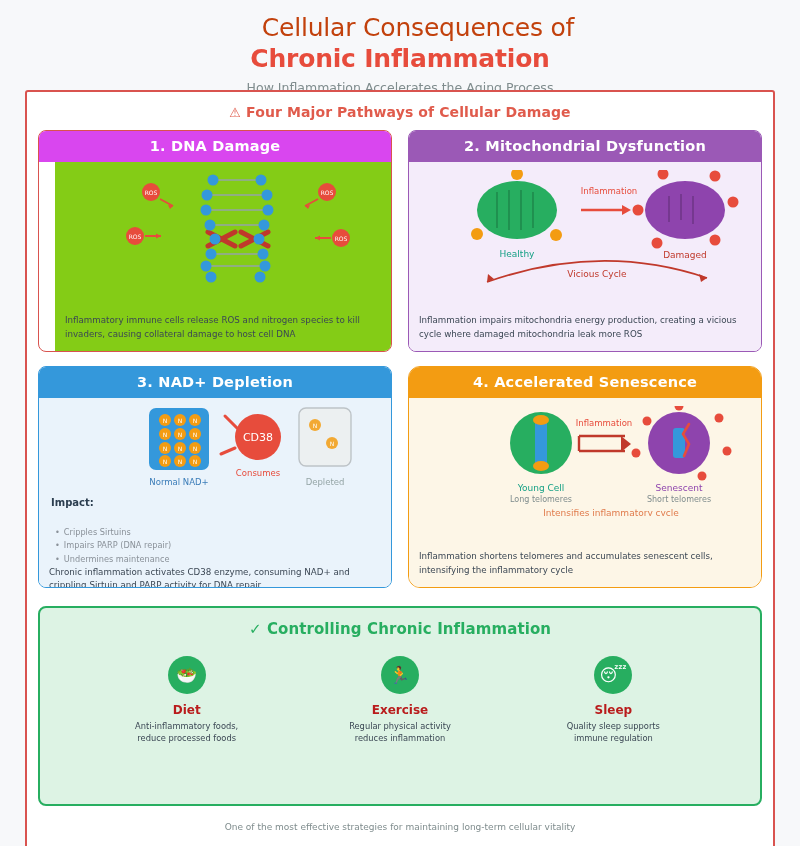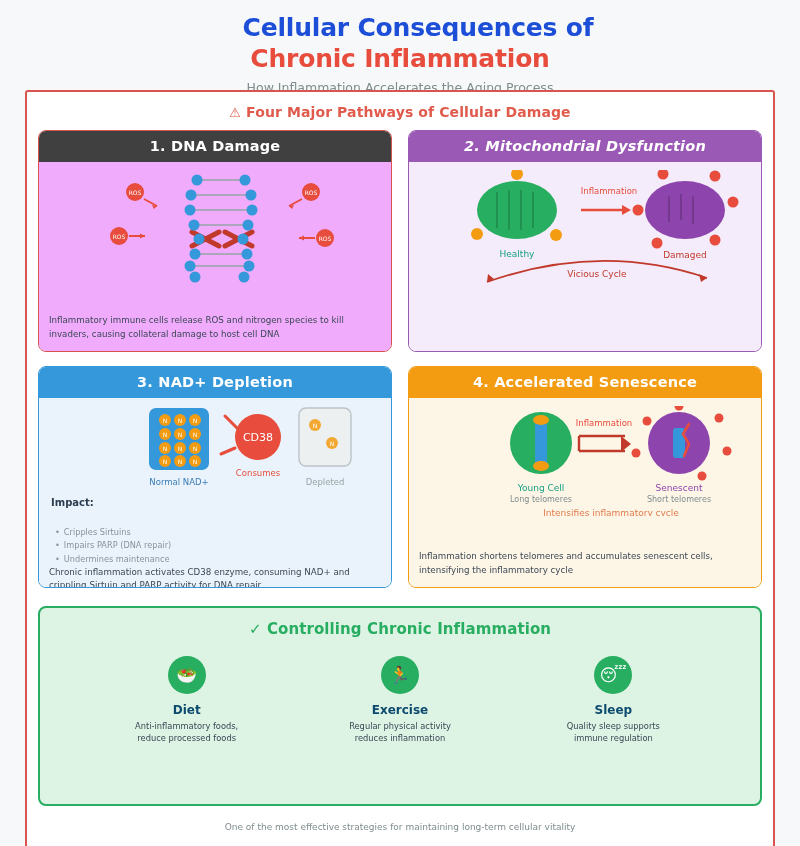--- a/index.html
+++ b/index.html
@@ -6,21 +6,21 @@
   html, body {
     width: 800px; height: 846px;
     background: #f7f8fa;
     font-family: "DejaVu Sans", "Liberation Sans", sans-serif;
     overflow: hidden;
   }
 
   
   .title-block { padding-top: 12px; text-align: center; }
   .title-line1 {
-    font-size: 25px; font-weight: bold; color: #1d4ed8;
+    font-size: 25px; font-weight: normal; color: #c2410c;
     letter-spacing: -0.2px; line-height: 1.25; margin-left: 36px;
   }
   .title-line2 {
     font-size: 25px; font-weight: bold; color: #e74c3c;
     letter-spacing: -0.2px; line-height: 1.25;
   }
   .subtitle {
     font-size: 12.5px; color: #7f8c8d; margin-top: 5px; line-height: 1.3;
   }
 
@@ -73,32 +73,32 @@
   .card-art { flex: 0 0 auto; }
   .card-desc {
     font-size: 8.7px;
     line-height: 1.55;
     color: #3b4754;
     margin-top: auto;
   }
 
   
   .c-red    { border-color: #d9534f; }
-  .c-red    .card-header { background: #404040; }
-  .c-red    .card-body   { background: #f0abfc; }
+  .c-red    .card-header { background: #d946ef; }
+  .c-red    .card-body   { background: #84cc16; margin-left: 16px; }
 
   .c-purple { border-color: #9b59b6; }
-  .c-purple .card-header { background: #9b59b6; font-style: italic; }
+  .c-purple .card-header { background: #9b59b6; }
   .c-purple .card-body   { background: #f4ecfa; }
 
   .c-blue   { border-color: #3498db; }
   .c-blue   .card-header { background: #3498db; }
   .c-blue   .card-body   { background: #eaf3fb; }
 
-  .c-orange { border-color: #f39c12; }
+  .c-orange { border-color: #f39c12; border-radius: 12px; }
   .c-orange .card-header { background: #f39c12; }
   .c-orange .card-body   { background: #fdf6e7; }
 
   
   .impact-title {
     font-size: 10px; font-weight: bold; color: #2c3e50;
     margin: 2px 0 18px 2px;
   }
   .impact-list { list-style: none; margin-left: 6px; }
   .impact-list li {
@@ -127,21 +127,21 @@
   }
   .solution { width: 200px; text-align: center; }
   .sol-circle {
     width: 38px; height: 38px; border-radius: 50%;
     background: #27ae60; margin: 0 auto;
     display: flex; align-items: center; justify-content: center;
     color: #ffffff; font-size: 17px; line-height: 1;
   }
   .sol-name {
     margin-top: 9px;
-    font-size: 12px; font-weight: bold; color: #0c4a6e;
+    font-size: 12px; font-weight: bold; color: #b91c1c;
   }
   .sol-desc {
     margin-top: 3px;
     font-size: 8.3px; color: #3b4754; line-height: 1.5;
   }
 
   .footnote {
     text-align: center;
     margin-top: 16px;
     font-size: 9px; color: #7f8c8d;
@@ -271,20 +271,21 @@
 
             <text x="98" y="87" font-size="9" fill="#16a085" text-anchor="middle" font-family="DejaVu Sans, sans-serif">Healthy</text>
             <text x="266" y="88" font-size="9" fill="#c0392b" text-anchor="middle" font-family="DejaVu Sans, sans-serif">Damaged</text>
 
             <path d="M68 112 Q182 72 288 108" fill="none" stroke="#c0392b" stroke-width="1.8"></path>
             <path d="M288 108 l-8 -4 l2 8 z" fill="#c0392b"></path>
             <path d="M68 112 l1 -8 l6 5 z" fill="#c0392b"></path>
             <text x="178" y="107" font-size="9" fill="#c0392b" text-anchor="middle" font-family="DejaVu Sans, sans-serif">Vicious Cycle</text>
           </svg>
         </div>
+        <div class="card-desc">Inflammation impairs mitochondria energy production, creating a vicious cycle where damaged mitochondria leak more ROS</div>
       </div>
     </div>
 
     <div class="card c-blue">
       <div class="card-header">3. NAD+ Depletion</div>
       <div class="card-body">
         <div class="card-art">
           <svg width="350" height="85" viewBox="0 0 350 85">
 
             <rect x="100" y="2" width="60" height="62" rx="7" fill="#3498db"></rect>

